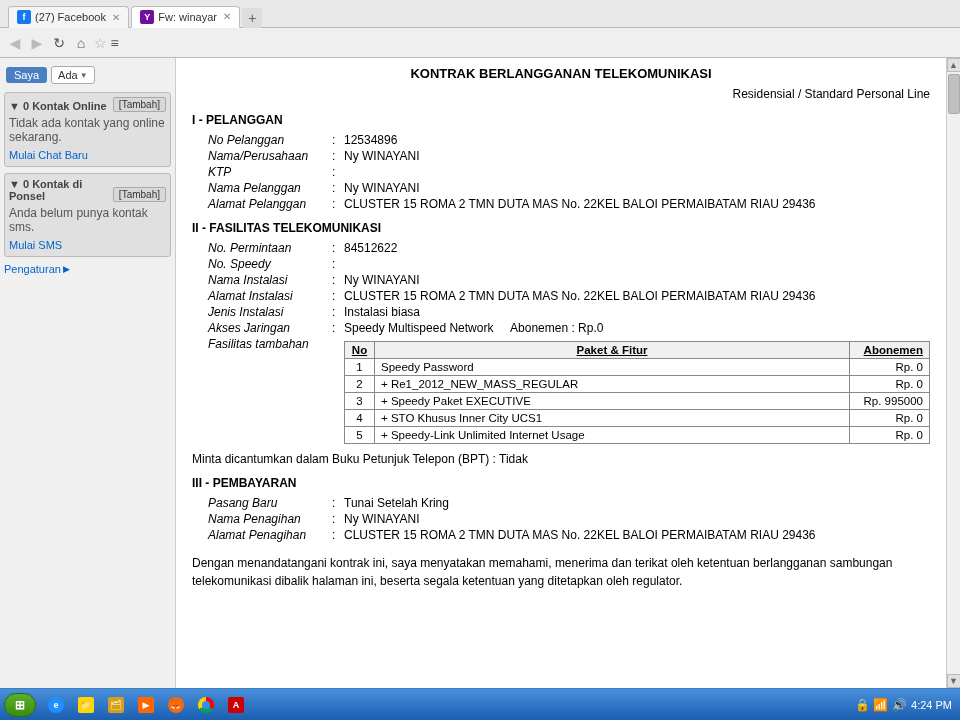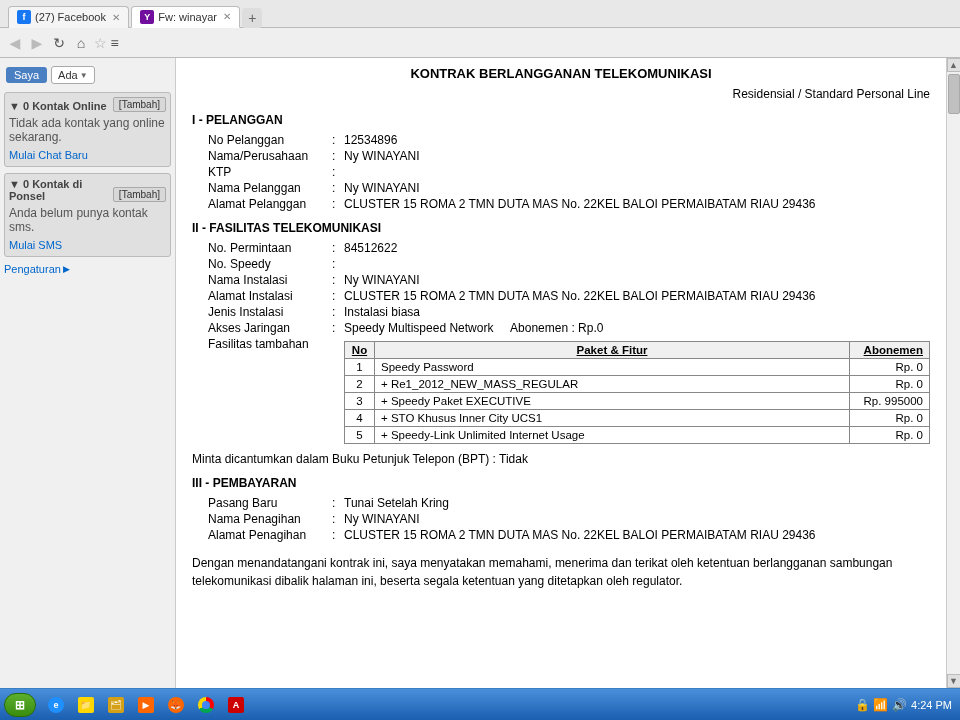--- a/index.html
+++ b/index.html
@@ -225,20 +225,21 @@
     }
     .field-row {
       display: flex;
       margin-bottom: 2px;
       font-size: 12px;
     }
     .field-label {
       width: 140px;
       flex-shrink: 0;
       padding-left: 16px;
+      font-style: italic;
     }
     .field-colon {
       width: 12px;
       flex-shrink: 0;
     }
     .field-value {
       flex: 1;
     }
     .field-value-block {
       display: flex;

